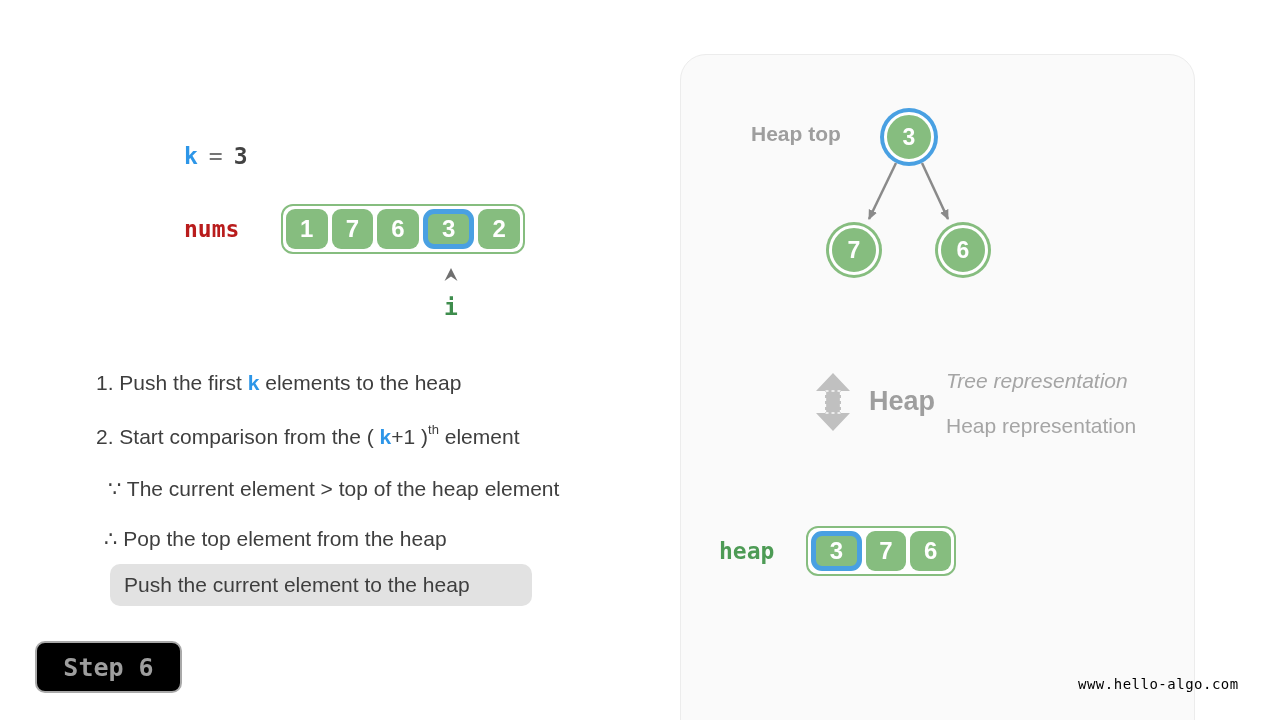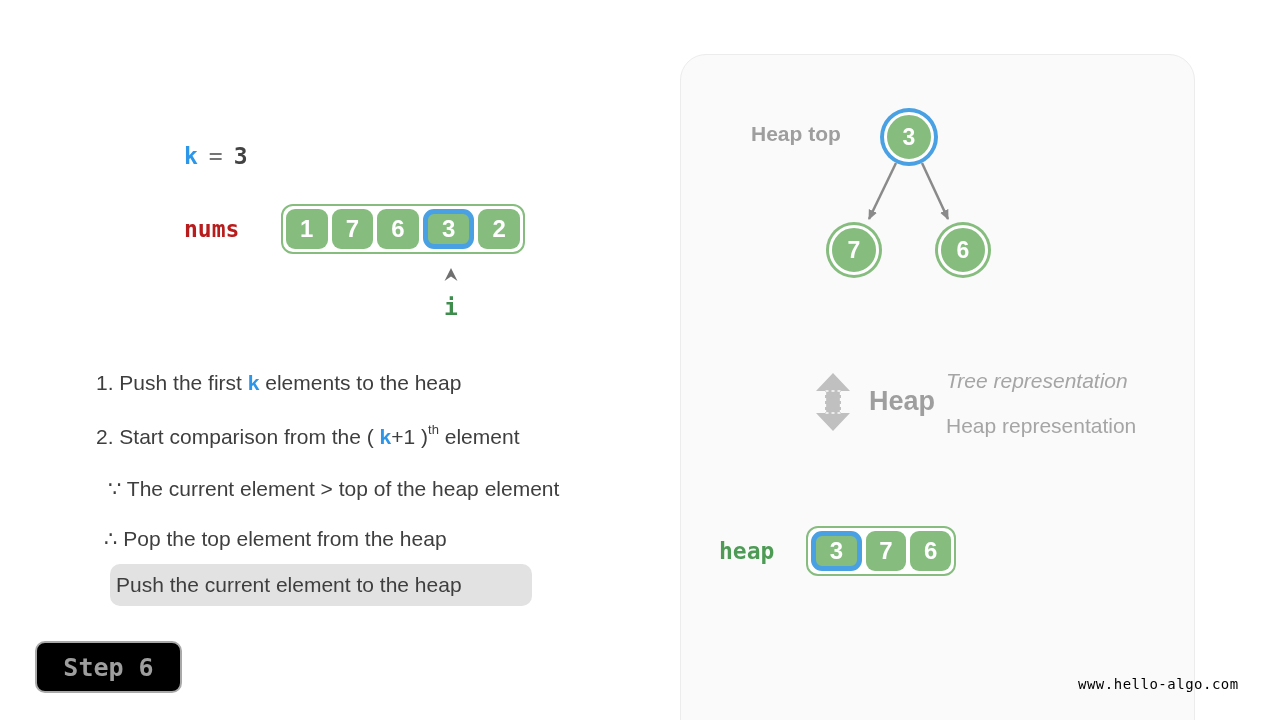--- a/index.html
+++ b/index.html
@@ -35,21 +35,21 @@
   .instr { position:absolute; font-size:21px; color:#3e3e3e; white-space:nowrap; }
   .instr .k { color:#2d96e8; font-weight:bold; }
   .instr sup { font-size:13px; position:relative; top:-2px; }
   .instr1 { left:96px;  top:371px; }
   .instr2 { left:96px;  top:424px; }
   .instr3 { left:108px; top:477px; }
   .instr4 { left:104px; top:527px; }
 
   .gray-box { position:absolute; left:110px; top:564px; width:422px; height:42px;
               background:#e2e2e2; border-radius:10px; display:flex; align-items:center;
-              padding-left:6px; font-size:21px; color:#3e3e3e; }
+              padding-left:14px; font-size:21px; color:#3e3e3e; }
 
   .step-btn { position:absolute; left:35px; top:641px; width:147px; height:52px;
               background:#000000; border:2px solid #a9a9a9; border-radius:10px;
               display:flex; align-items:center; justify-content:center;
               font-family:"DejaVu Sans Mono", monospace; font-size:25px; font-weight:bold;
               color:#9e9e9e; }
 
   
   .panel { position:absolute; left:665px; top:54px; width:515px; height:710px;
            background:#fafafa; border:1px solid #ececec; border-radius:26px;margin-left:15px; }

